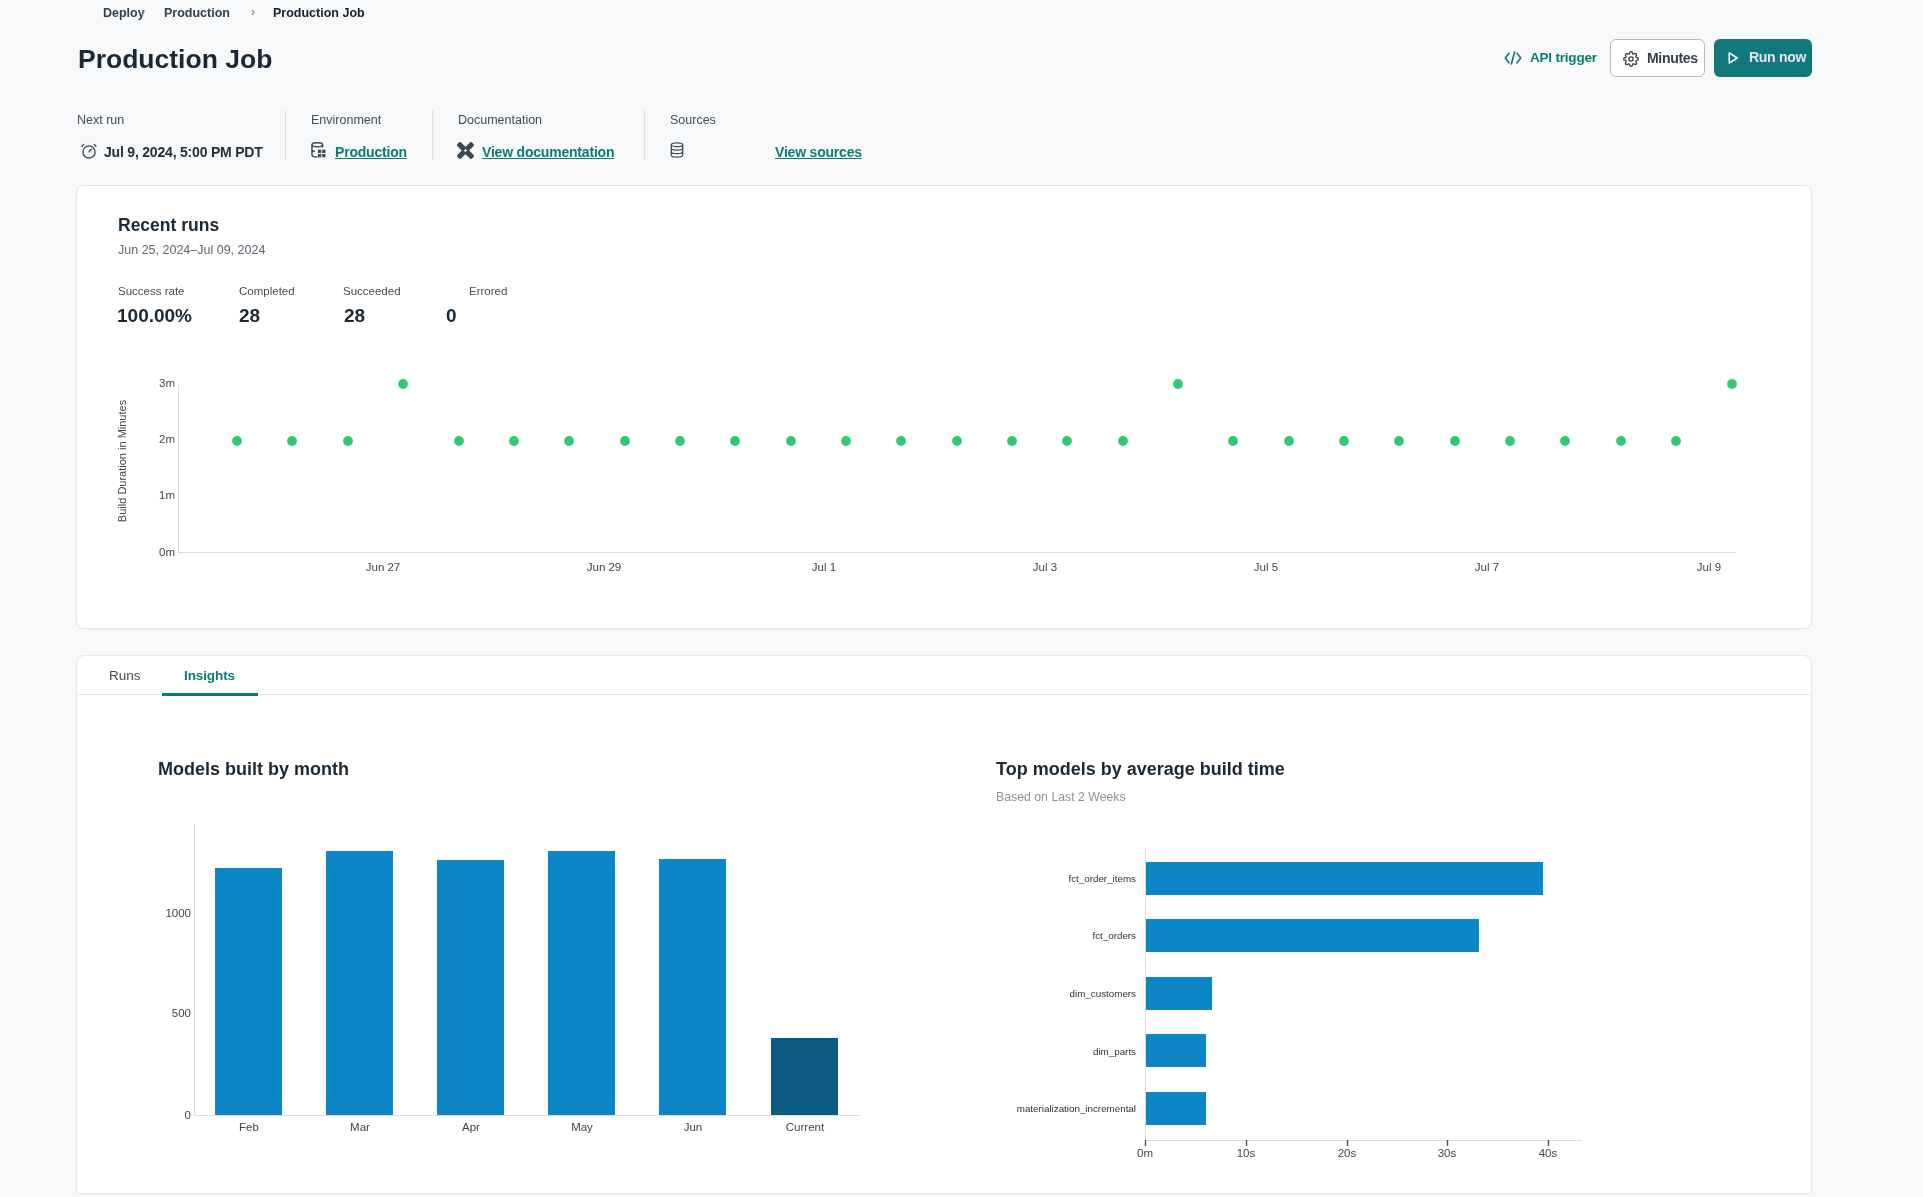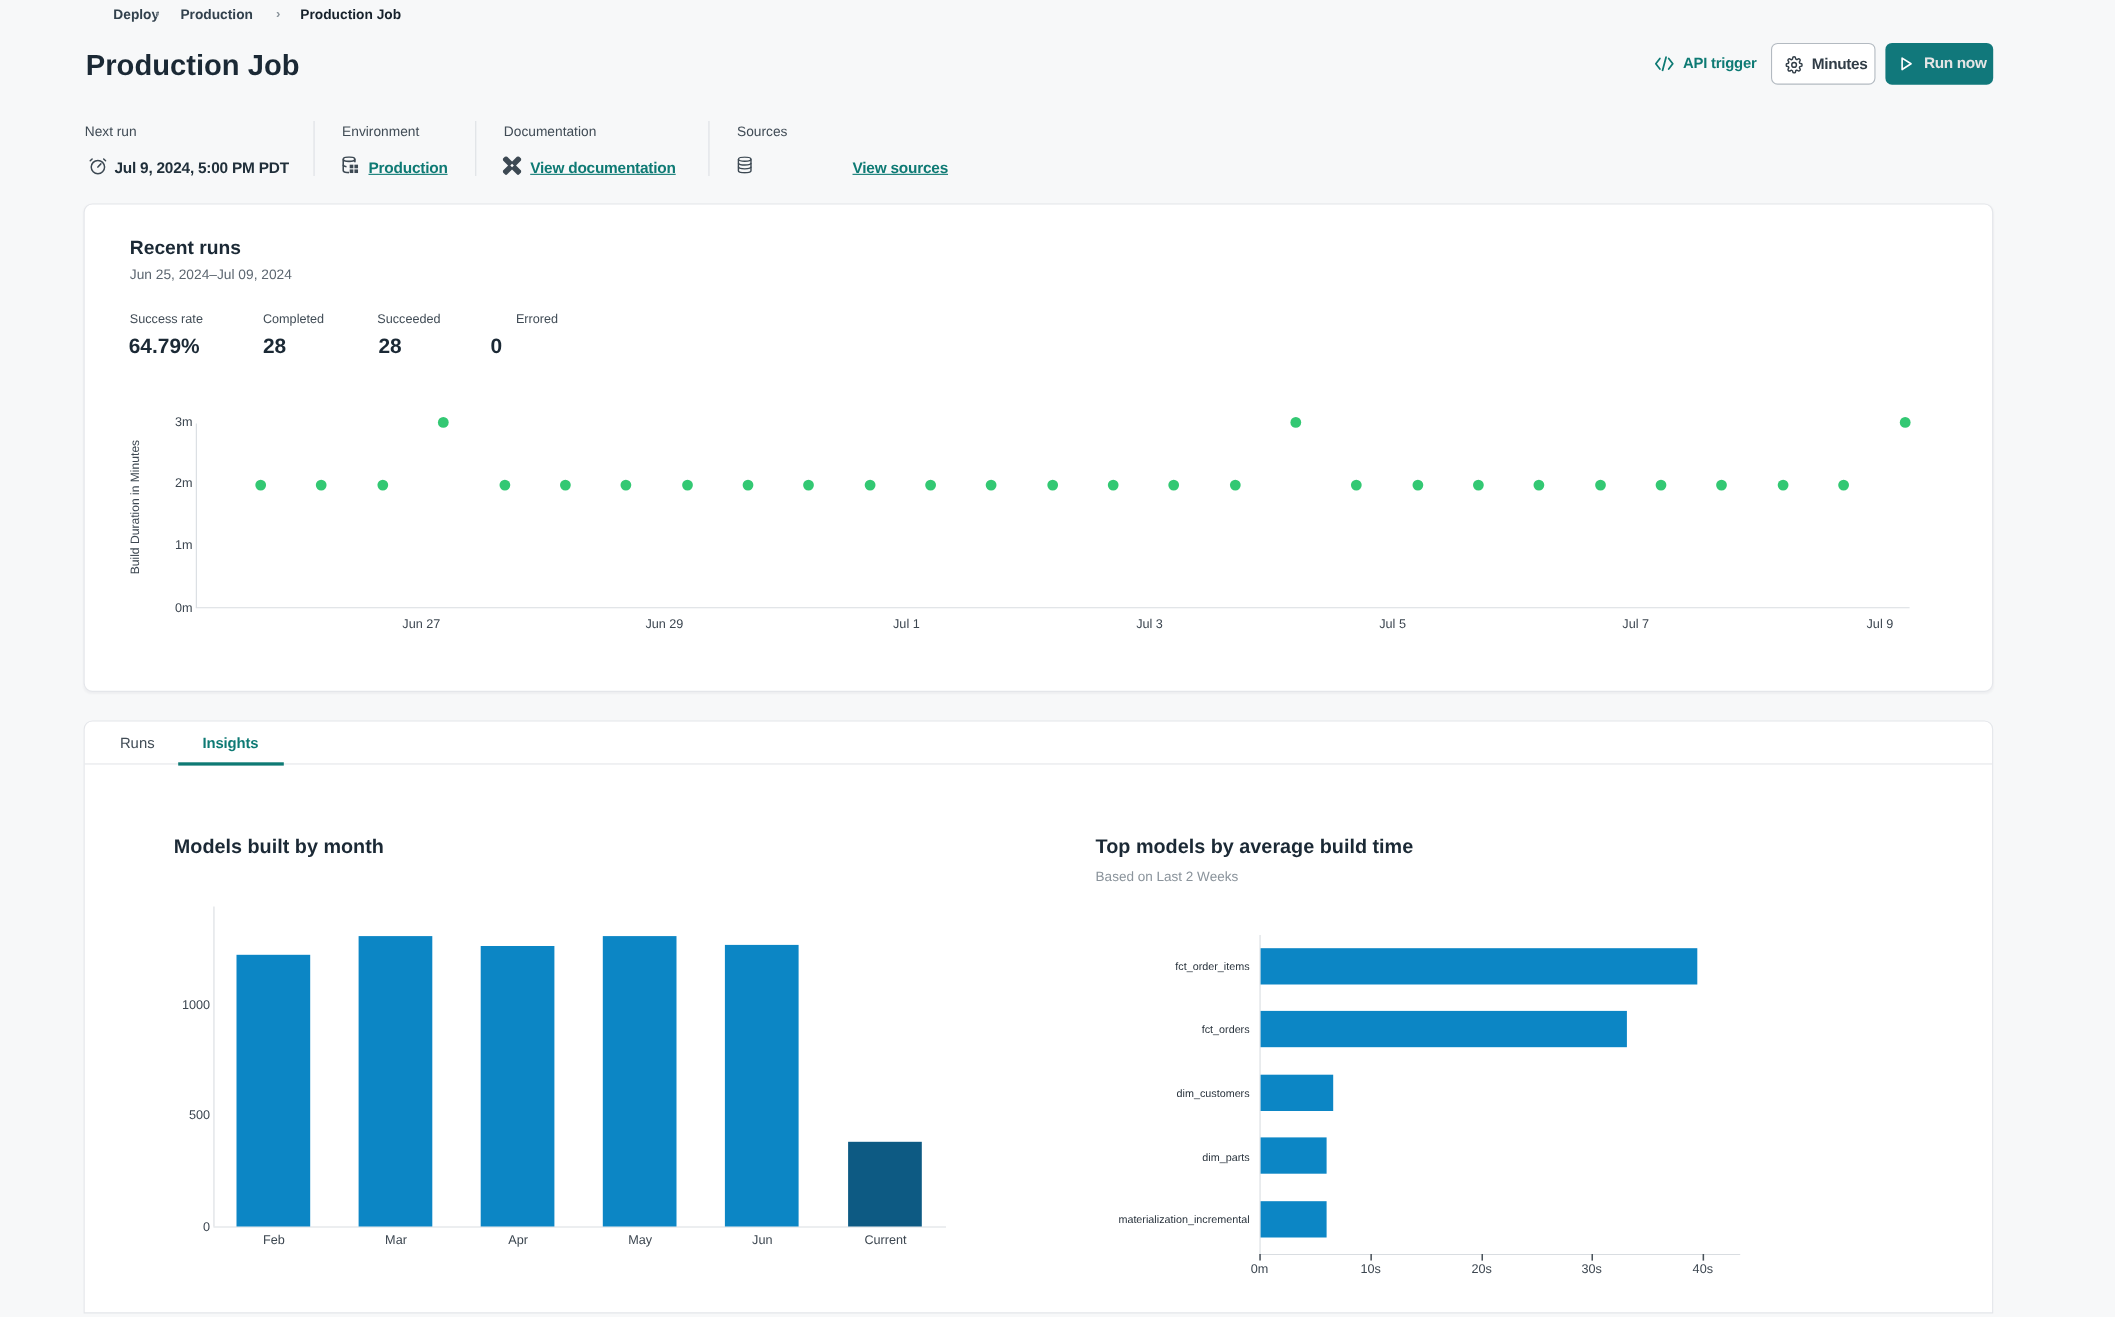--- a/index.html
+++ b/index.html
@@ -105,21 +105,21 @@
   <path d="M2.2 10.4c0 1.8 4.4 3.2 9.8 3.2s9.8-1.4 9.8-3.2"></path>
   <path d="M2.2 16.4c0 1.8 4.4 3.2 9.8 3.2s9.8-1.4 9.8-3.2"></path>
 </svg>
 <a class="tlink abs" style="left:727px; top:144px;margin-left:48px;">View sources</a>
 
 <div class="card" style="left:76px; top:185px; width:1736px; height:444px;"></div>
 <div class="abs" style="left:118px; top:215px; font-size:17.5px; font-weight:700; color:#1b2935;">Recent runs</div>
 <div class="abs" style="left:118px; top:243px; font-size:12.5px; color:#5c6670;">Jun 25, 2024–Jul 09, 2024</div>
 
 <div class="abs" style="left:118px; top:285px; font-size:11.5px; color:#414c56;">Success rate</div>
-<div class="abs" style="left:117px; top:305px; font-size:19px; font-weight:700; color:#1b2935;">64.79%</div>
+<div class="abs" style="left:117px; top:305px; font-size:19px; font-weight:700; color:#1b2935;">100.00%</div>
 <div class="abs" style="left:239px; top:285px; font-size:11.5px; color:#414c56;">Completed</div>
 <div class="abs" style="left:239px; top:305px; font-size:19px; font-weight:700; color:#1b2935;">28</div>
 <div class="abs" style="left:343px; top:285px; font-size:11.5px; color:#414c56;">Succeeded</div>
 <div class="abs" style="left:344px; top:305px; font-size:19px; font-weight:700; color:#1b2935;">28</div>
 <div class="abs" style="left:445px; top:285px; font-size:11.5px; color:#414c56;margin-left:24px;">Errored</div>
 <div class="abs" style="left:446px; top:305px; font-size:19px; font-weight:700; color:#1b2935;">0</div>
 
 <svg class="abs" style="left:76px; top:355px;" width="1720" height="230" viewBox="0 0 1720 230">
   <line x1="102.5" y1="30" x2="102.5" y2="197.5" stroke="#d9dde1" stroke-width="1"></line>
   <line x1="102" y1="197.5" x2="1660" y2="197.5" stroke="#d9dde1" stroke-width="1"></line>

